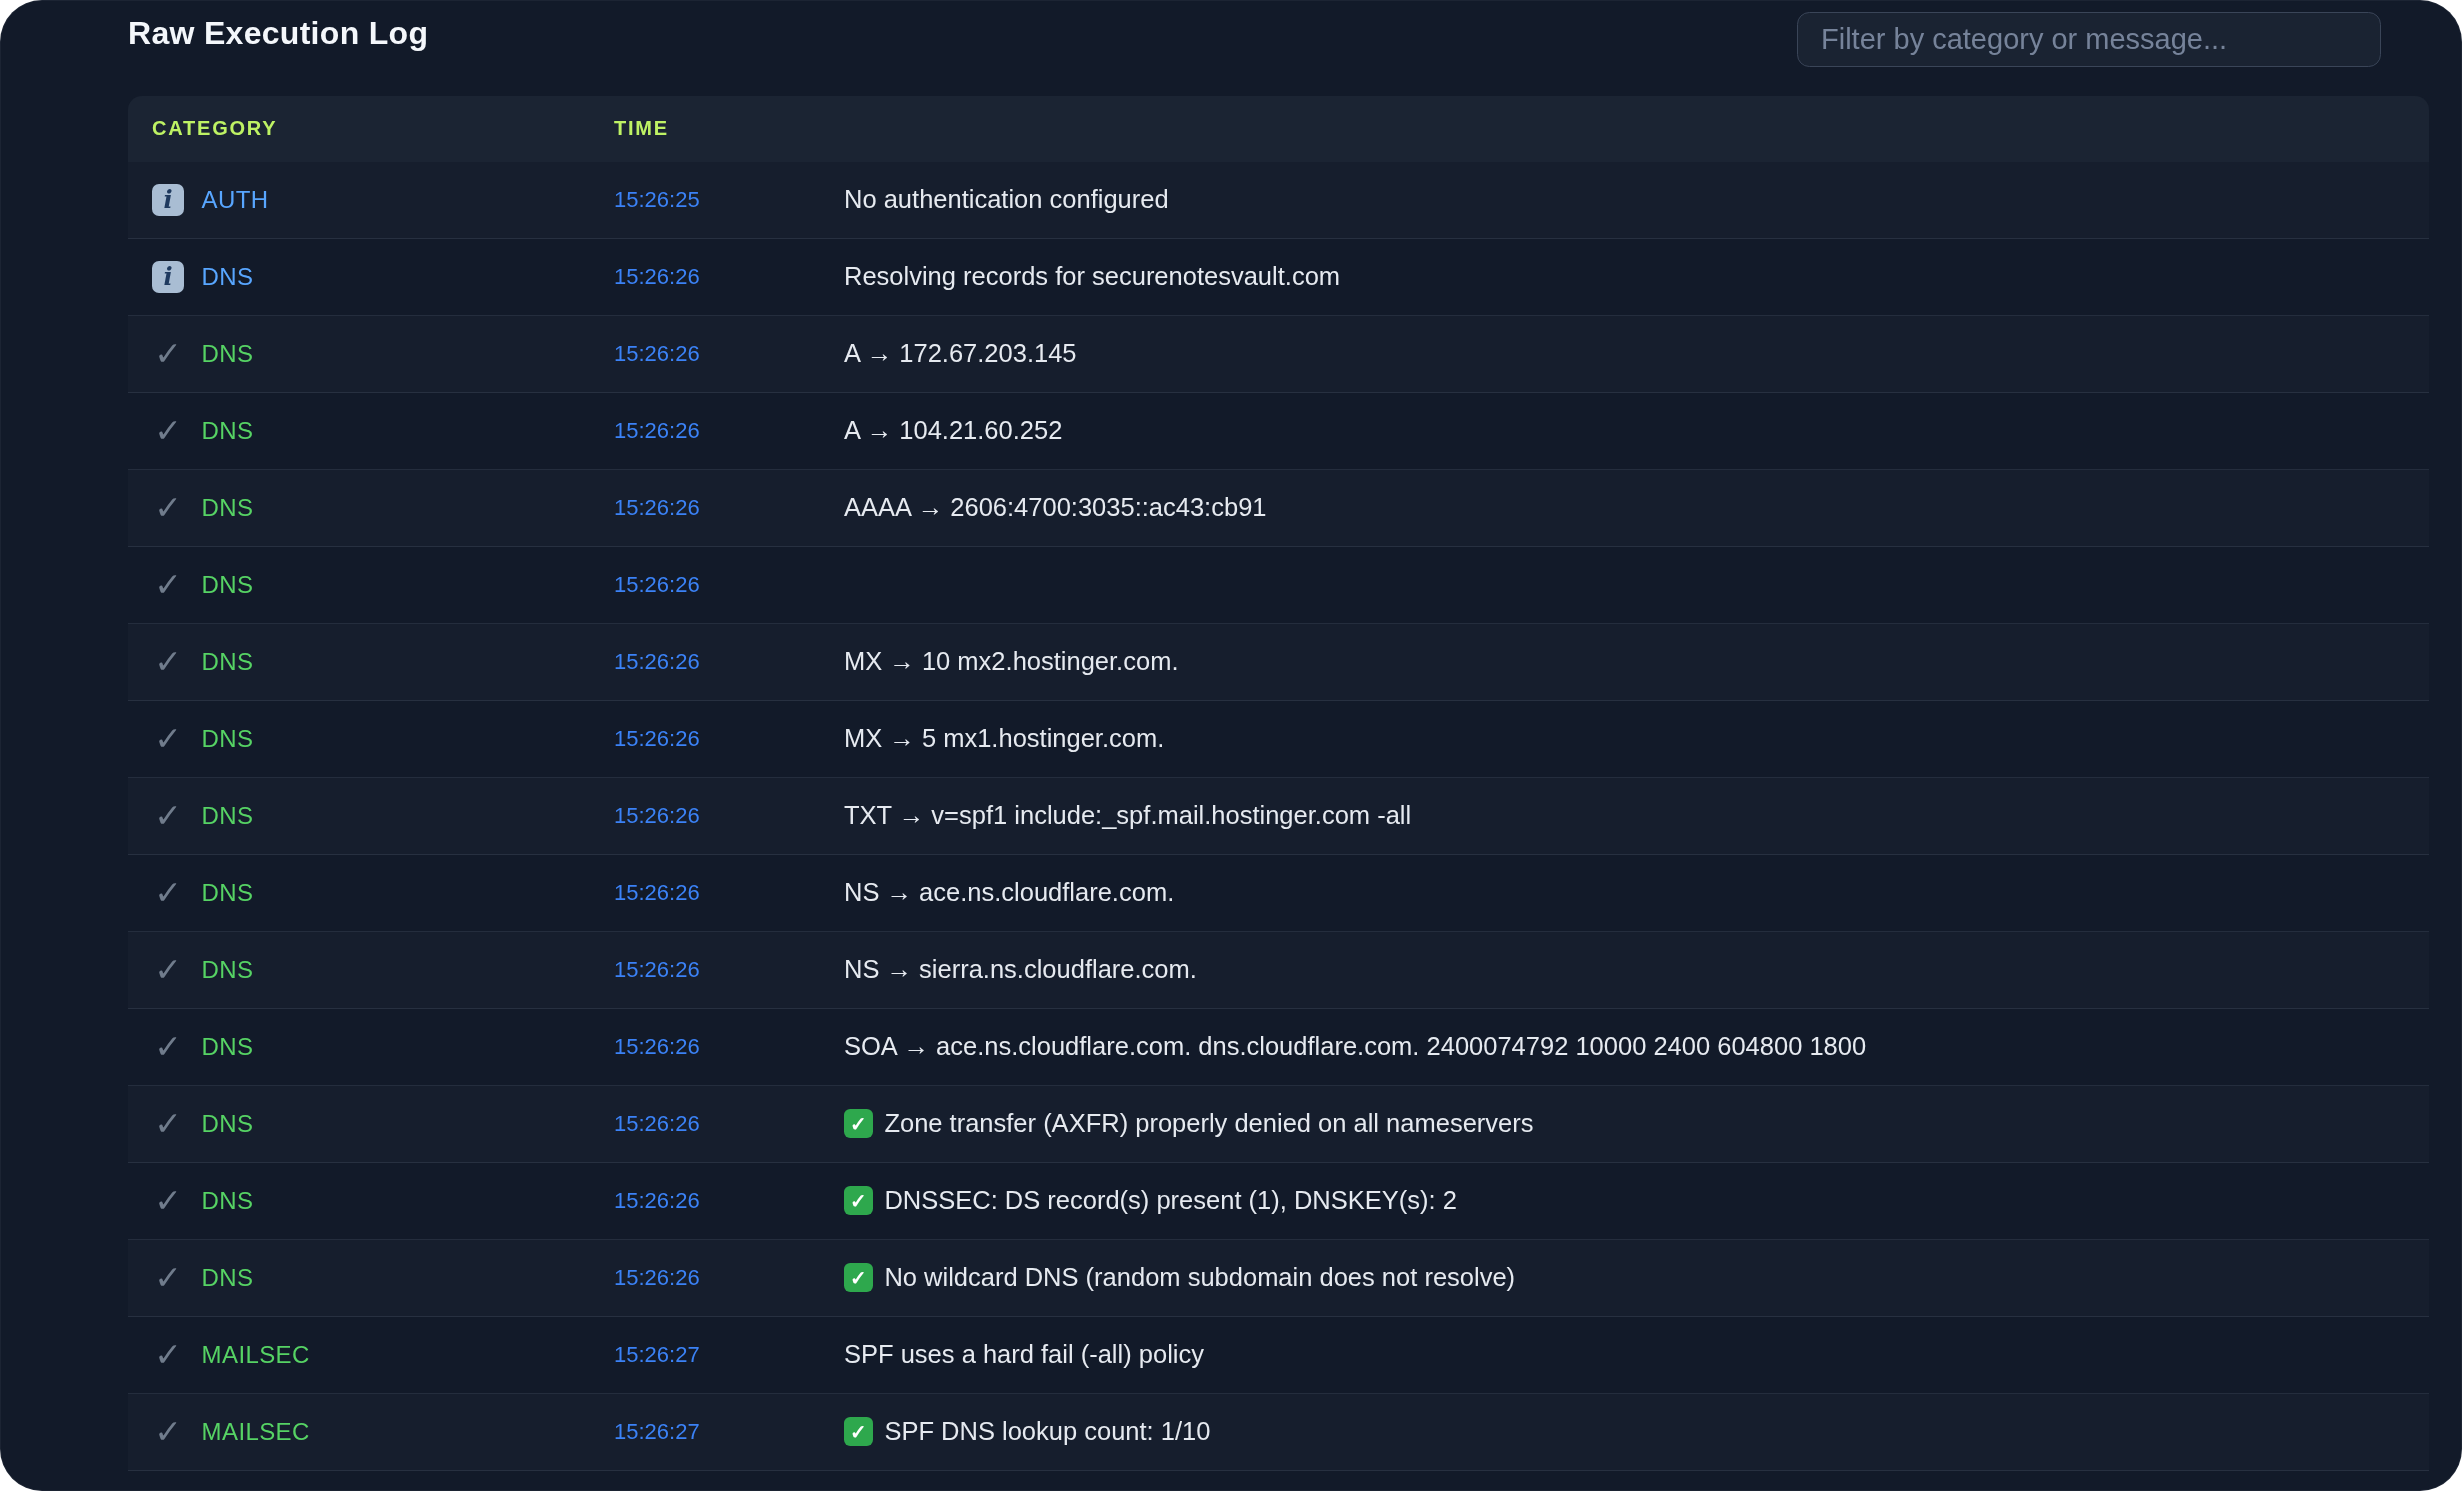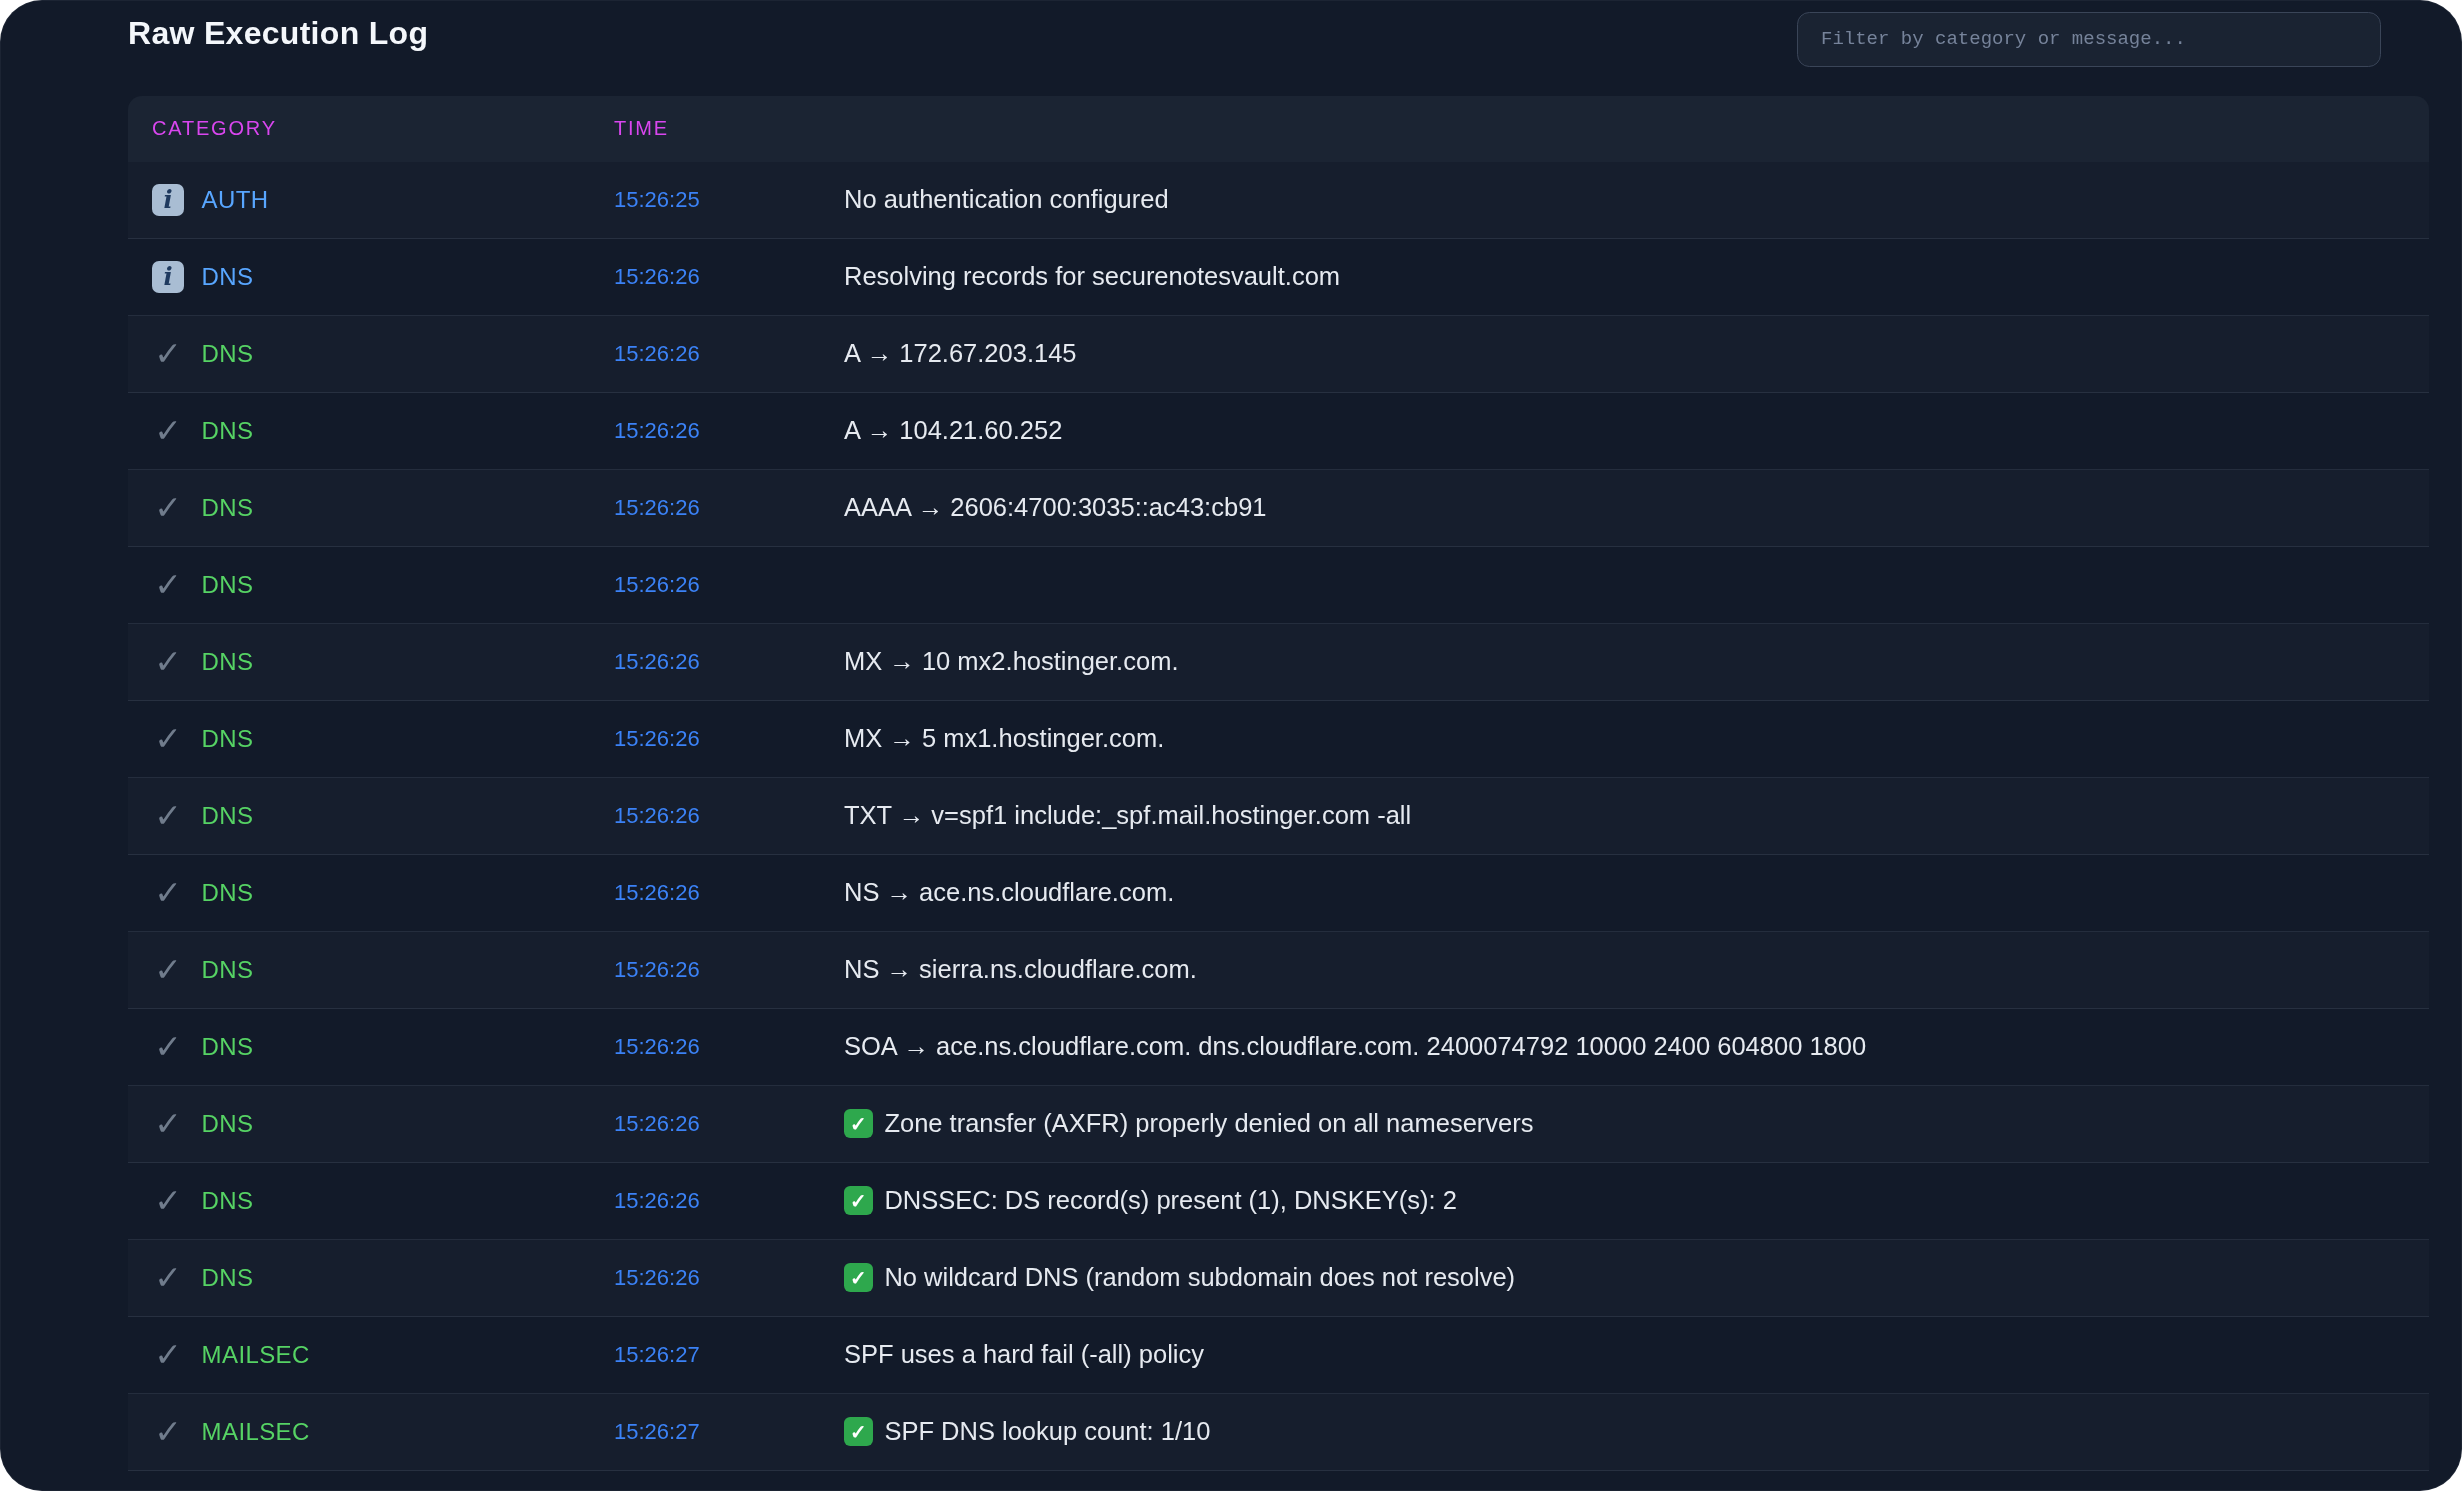--- a/index.html
+++ b/index.html
@@ -35,43 +35,43 @@
     letter-spacing:0.3px;
     line-height:42px;
   }
   .filter{
     width:584px;height:55px;
     box-sizing:border-box;
     background:#1a2332;
     border:1.8px solid #3a4558;
     border-radius:12.3px;
     color:#cbd5e1;
-    font-size:19px;
+    font-size:29px;
     padding:0 23px;
     outline:none;
-    font-family:Liberation Mono, monospace;
+    font-family:Liberation Sans, sans-serif;
   }
   .filter::placeholder{color:#76839a}
   .table{
     margin-left:82px;
     margin-top:10.6px;
     width:2301px;
   }
   .thead{
     height:66px;
     background:#1b2433;
     border-radius:14px 14px 0 0;
     display:grid;
     grid-template-columns:462px 230px 1fr;
     align-items:center;
     padding-left:24px;
     box-sizing:border-box;
-    color:#d946ef;
+    color:#bef264;
     font-size:20px;
-    font-weight:400;
+    font-weight:700;
     letter-spacing:1.8px;
   }
   .tr{
     height:77px;
     display:grid;
     grid-template-columns:462px 230px 1fr;
     align-items:center;
     padding-left:24px;
     box-sizing:border-box;
     border-bottom:0.9px solid rgba(148,163,184,0.14);

